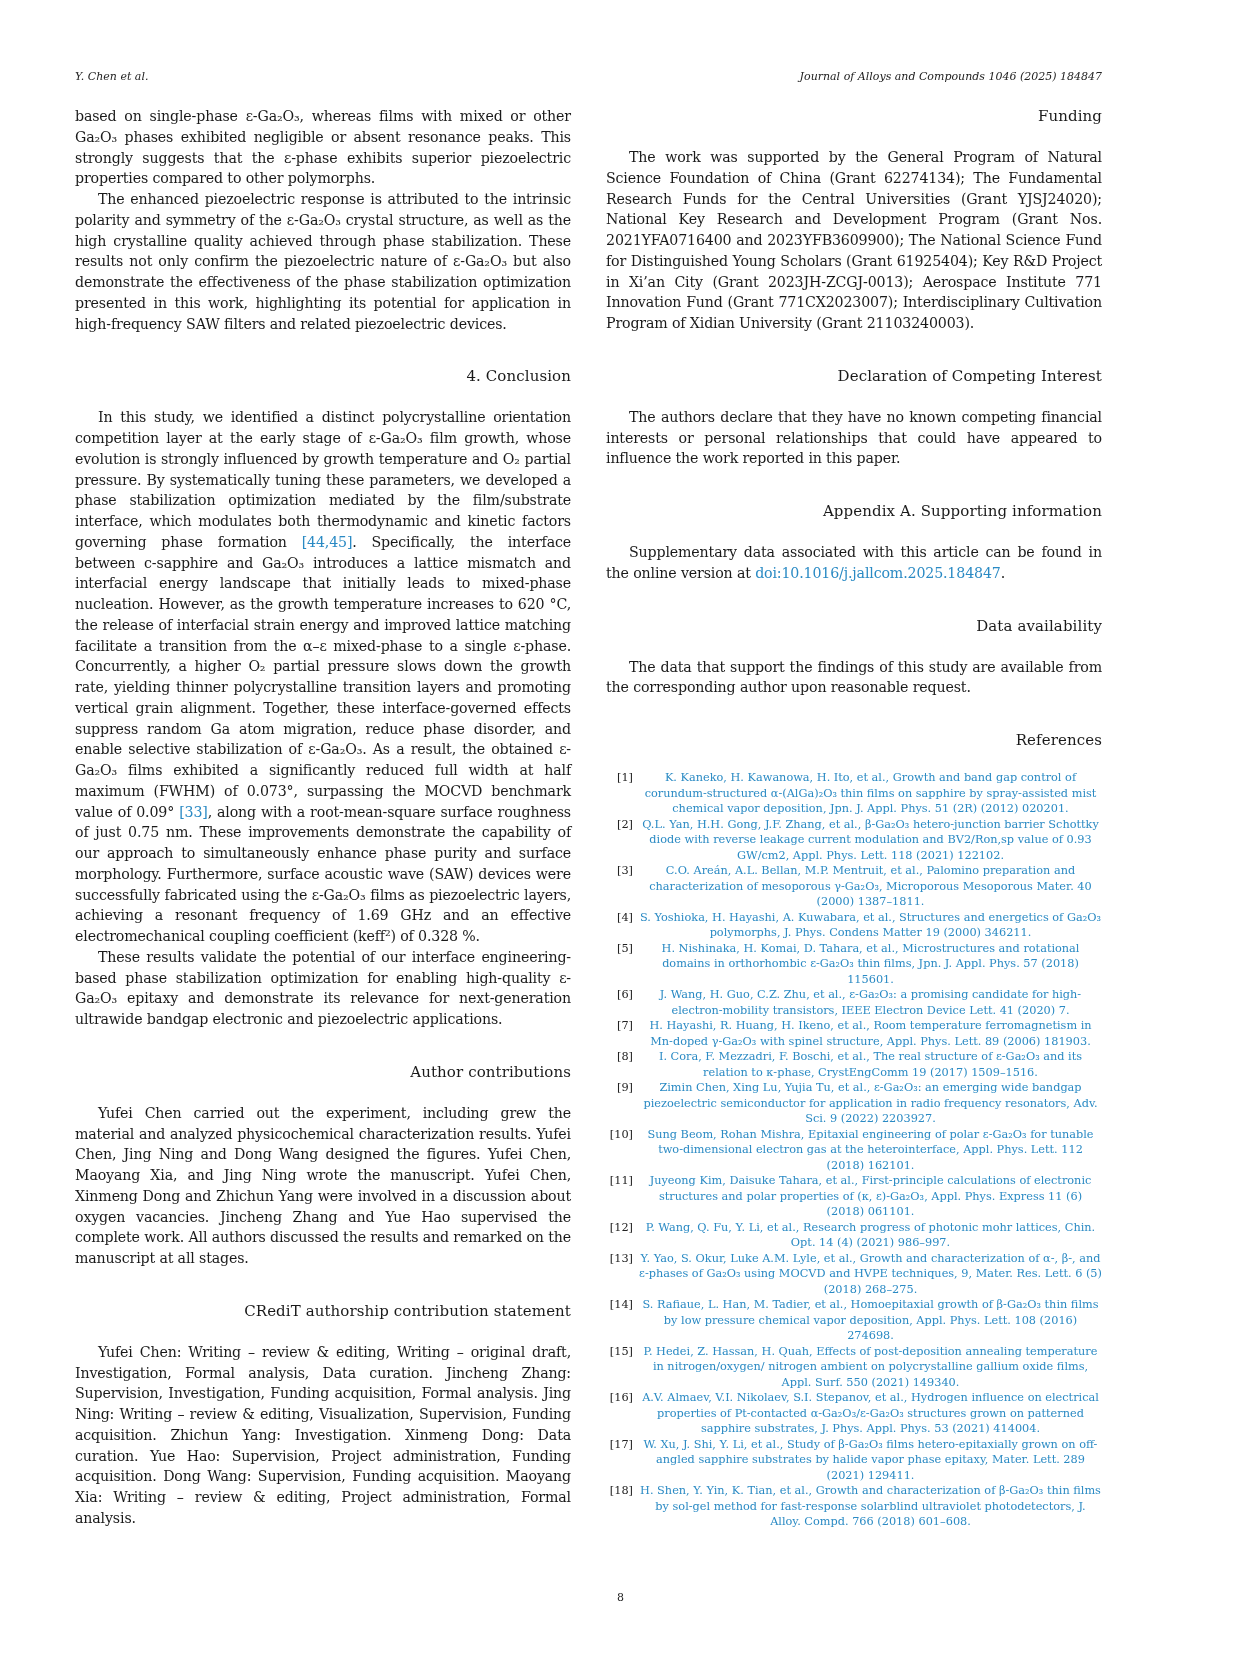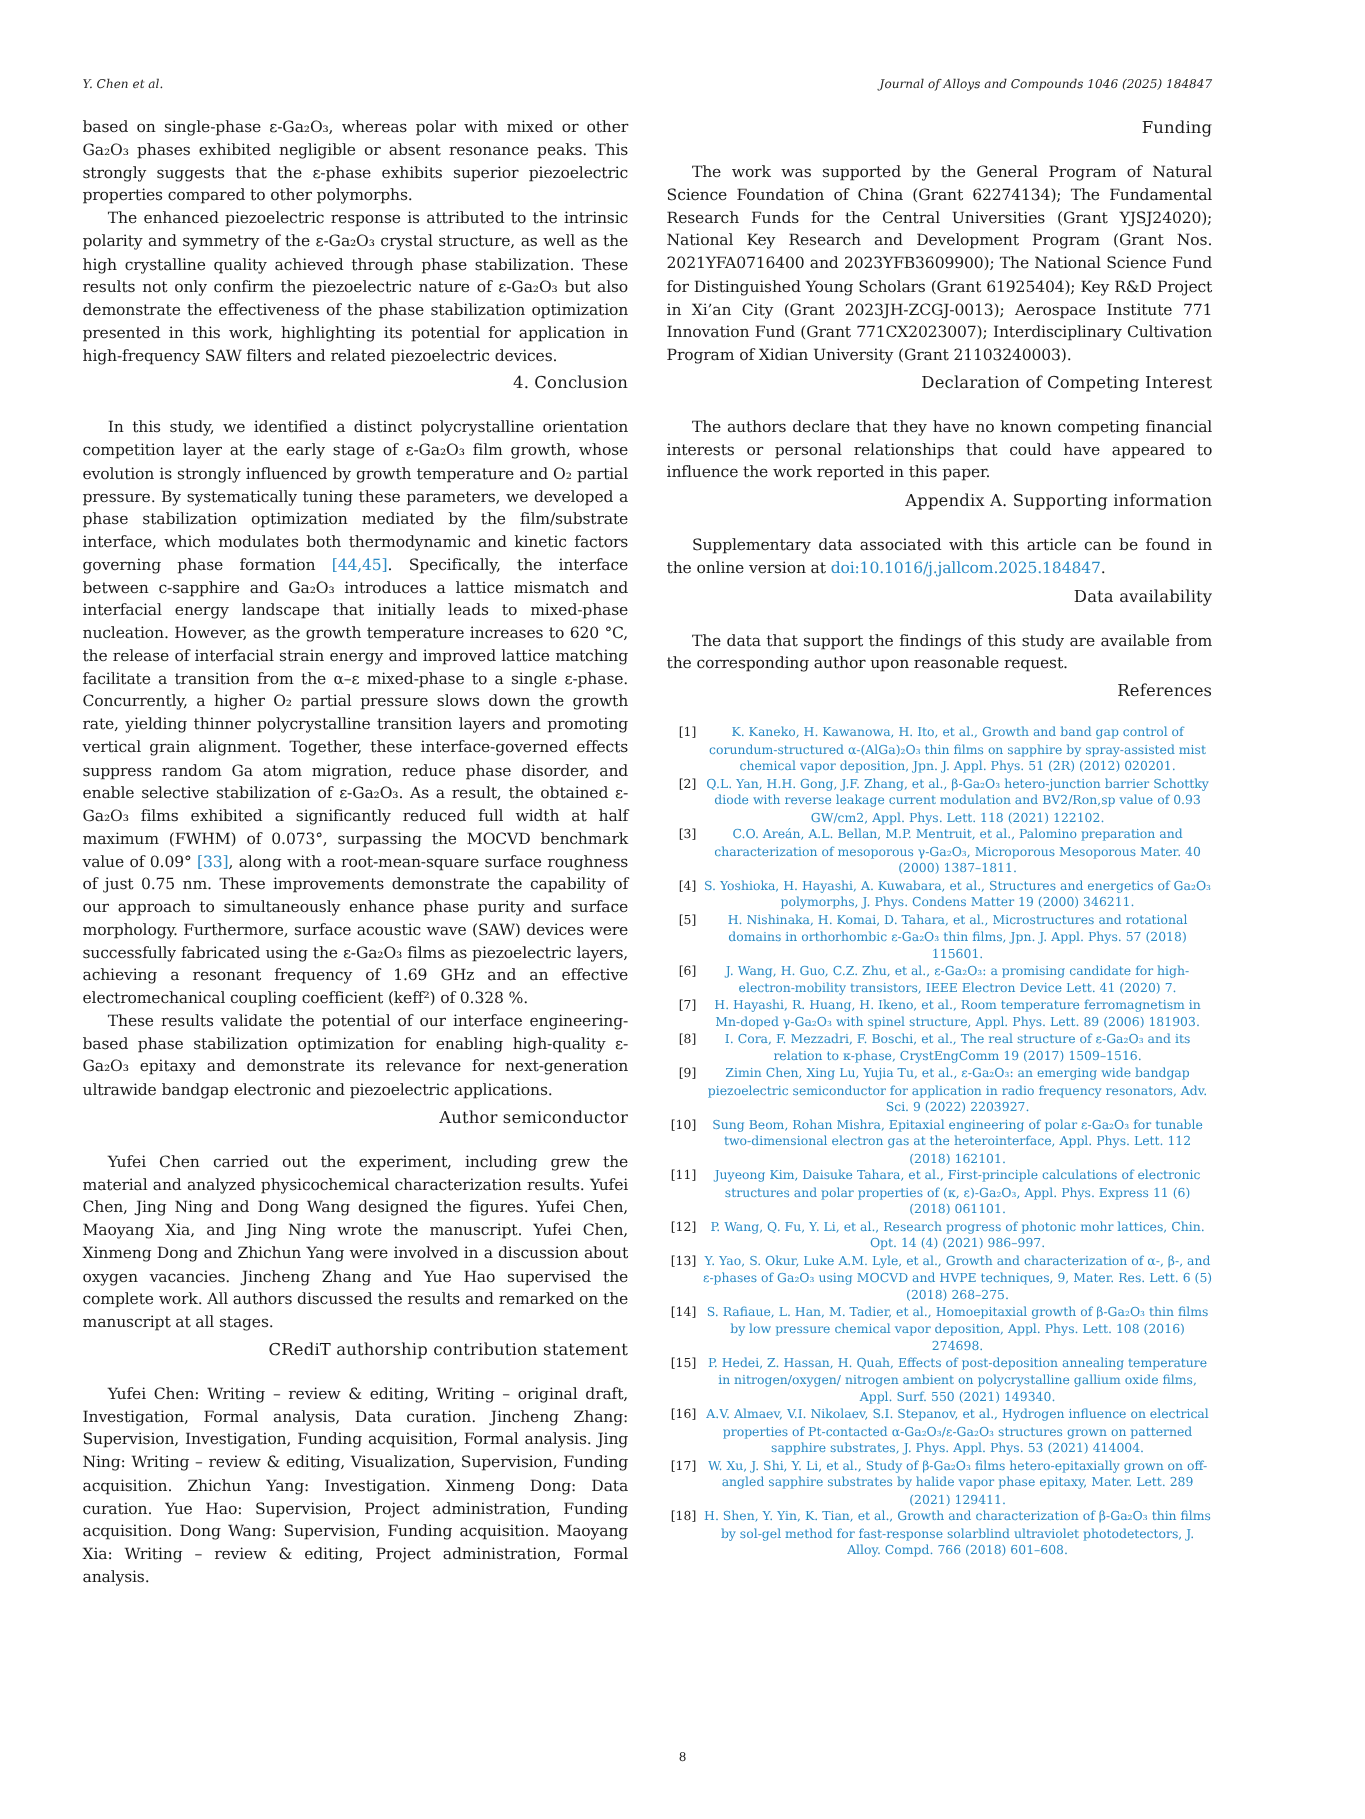--- a/index.html
+++ b/index.html
@@ -7,44 +7,44 @@
          font-family:"DejaVu Serif", "Liberation Serif", serif; color:#1a1a1a; }
   .running-head { position:absolute; top:70px; font-size:11px; font-style:italic; color:#222;text-align:center; }
   .rh-left { left:75px; }
   .rh-right { right:139px; text-align:center; }
   .col { position:absolute; top:106px; width:496px; }
   .col-left { left:75px; }
   .col-right { left:606px; }
   p { margin:0; font-size:14.2px; line-height:20.75px; text-align:justify; hyphens:auto; letter-spacing:-0.15px; }
   p.indent { text-indent:23px; }
   h2 { margin:0; font-weight:normal; font-size:15px; line-height:20px; letter-spacing:0.1px;text-align:right; }
-  .sec-gap-top { margin-top:4px; }
+  .sec-gap-top { margin-top:32px; }
   .sec-gap-bottom { margin-bottom:21px; }
   .link { color:#2a8ac4; }
   .refs { margin-top:20px; }
   .ref { display:flex; font-size:11.3px; line-height:15.5px; margin-bottom:0; }
   .ref-num { width:33px; flex:none; text-align:right; padding-right:6px; color:#222; box-sizing:border-box; }
   .ref-text { color:#2a8ac4; flex:1;text-align:center; }
   .page-num { position:absolute; top:1591px; left:0; width:1241px; text-align:center; font-size:11px; color:#222; }
 </style>
 </head>
 <body>
 
 <div class="running-head rh-left">Y. Chen et al.</div>
 <div class="running-head rh-right">Journal of Alloys and Compounds 1046 (2025) 184847</div>
 
 <div class="col col-left">
-  <p>based on single-phase ε-Ga₂O₃, whereas polar with mixed or other Ga₂O₃ phases exhibited negligible or absent resonance peaks. This strongly suggests that the ε-phase exhibits superior piezoelectric properties compared to other polymorphs.</p>
+  <p>based on single-phase ε-Ga₂O₃, whereas films with mixed or other Ga₂O₃ phases exhibited negligible or absent resonance peaks. This strongly suggests that the ε-phase exhibits superior piezoelectric properties compared to other polymorphs.</p>
   <p class="indent">The enhanced piezoelectric response is attributed to the intrinsic polarity and symmetry of the ε-Ga₂O₃ crystal structure, as well as the high crystalline quality achieved through phase stabilization. These results not only confirm the piezoelectric nature of ε-Ga₂O₃ but also demonstrate the effectiveness of the phase stabilization optimization presented in this work, highlighting its potential for application in high-frequency SAW filters and related piezoelectric devices.</p>
 
   <h2 class="sec-gap-top sec-gap-bottom">4.  Conclusion</h2>
   <p class="indent"><span>In this study, we identified a distinct polycrystalline orientation competition layer at the early stage of ε-Ga₂O₃ film growth, whose evolution is strongly influenced by growth temperature and O₂ partial pressure. By systematically tuning these parameters, we developed a phase stabilization optimization mediated by the film/substrate interface, which modulates both thermodynamic and kinetic factors governing phase formation </span><a class="link">[44,45]</a><span>. Specifically, the interface between c-sapphire and Ga₂O₃ introduces a lattice mismatch and interfacial energy landscape that initially leads to mixed-phase nucleation. However, as the growth temperature increases to 620 °C, the release of interfacial strain energy and improved lattice matching facilitate a transition from the α–ε mixed-phase to a single ε-phase. Concurrently, a higher O₂ partial pressure slows down the growth rate, yielding thinner polycrystalline transition layers and promoting vertical grain alignment. Together, these interface-governed effects suppress random Ga atom migration, reduce phase disorder, and enable selective stabilization of ε-Ga₂O₃. As a result, the obtained ε-Ga₂O₃ films exhibited a significantly reduced full width at half maximum (FWHM) of 0.073°, surpassing the MOCVD benchmark value of 0.09° </span><a class="link">[33]</a><span>, along with a root-mean-square surface roughness of just 0.75 nm. These improvements demonstrate the capability of our approach to simultaneously enhance phase purity and surface morphology. Furthermore, surface acoustic wave (SAW) devices were successfully fabricated using the ε-Ga₂O₃ films as piezoelectric layers, achieving a resonant frequency of 1.69 GHz and an effective electromechanical coupling coefficient (keff²) of 0.328 %.</span></p>
   <p class="indent">These results validate the potential of our interface engineering-based phase stabilization optimization for enabling high-quality ε-Ga₂O₃ epitaxy and demonstrate its relevance for next-generation ultrawide bandgap electronic and piezoelectric applications.</p>
 
-  <h2 class="sec-gap-top sec-gap-bottom">Author semiconductor</h2>
+  <h2 class="sec-gap-top sec-gap-bottom">Author contributions</h2>
   <p class="indent">Yufei Chen carried out the experiment, including grew the material and analyzed physicochemical characterization results. Yufei Chen, Jing Ning and Dong Wang designed the figures. Yufei Chen, Maoyang Xia, and Jing Ning wrote the manuscript. Yufei Chen, Xinmeng Dong and Zhichun Yang were involved in a discussion about oxygen vacancies. Jincheng Zhang and Yue Hao supervised the complete work. All authors discussed the results and remarked on the manuscript at all stages.</p>
 
   <h2 class="sec-gap-top sec-gap-bottom">CRediT authorship contribution statement</h2>
   <p class="indent">Yufei Chen: Writing – review &amp; editing, Writing – original draft, Investigation, Formal analysis, Data curation. Jincheng Zhang: Supervision, Investigation, Funding acquisition, Formal analysis. Jing Ning: Writing – review &amp; editing, Visualization, Supervision, Funding acquisition. Zhichun Yang: Investigation. Xinmeng Dong: Data curation. Yue Hao: Supervision, Project administration, Funding acquisition. Dong Wang: Supervision, Funding acquisition. Maoyang Xia: Writing – review &amp; editing, Project administration, Formal analysis.</p>
 </div>
 
 <div class="col col-right">
   <h2 class="sec-gap-bottom">Funding</h2>
   <p class="indent">The work was supported by the General Program of Natural Science Foundation of China (Grant 62274134); The Fundamental Research Funds for the Central Universities (Grant YJSJ24020); National Key Research and Development Program (Grant Nos. 2021YFA0716400 and 2023YFB3609900); The National Science Fund for Distinguished Young Scholars (Grant 61925404); Key R&amp;D Project in Xi’an City (Grant 2023JH-ZCGJ-0013); Aerospace Institute 771 Innovation Fund (Grant 771CX2023007); Interdisciplinary Cultivation Program of Xidian University (Grant 21103240003).</p>
 

